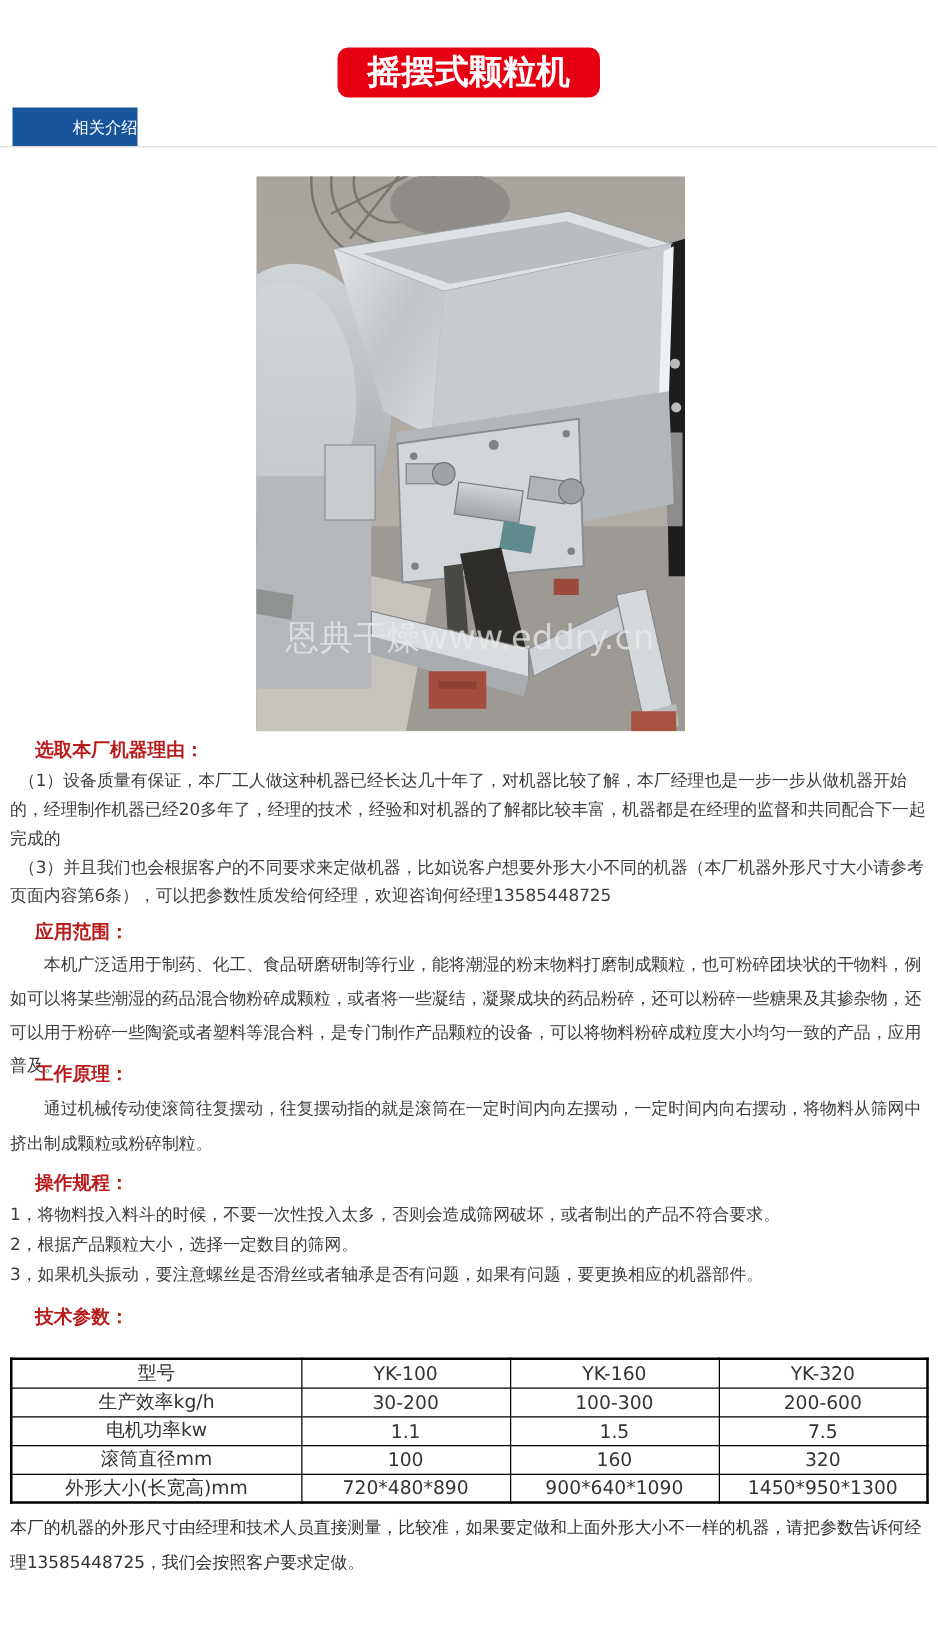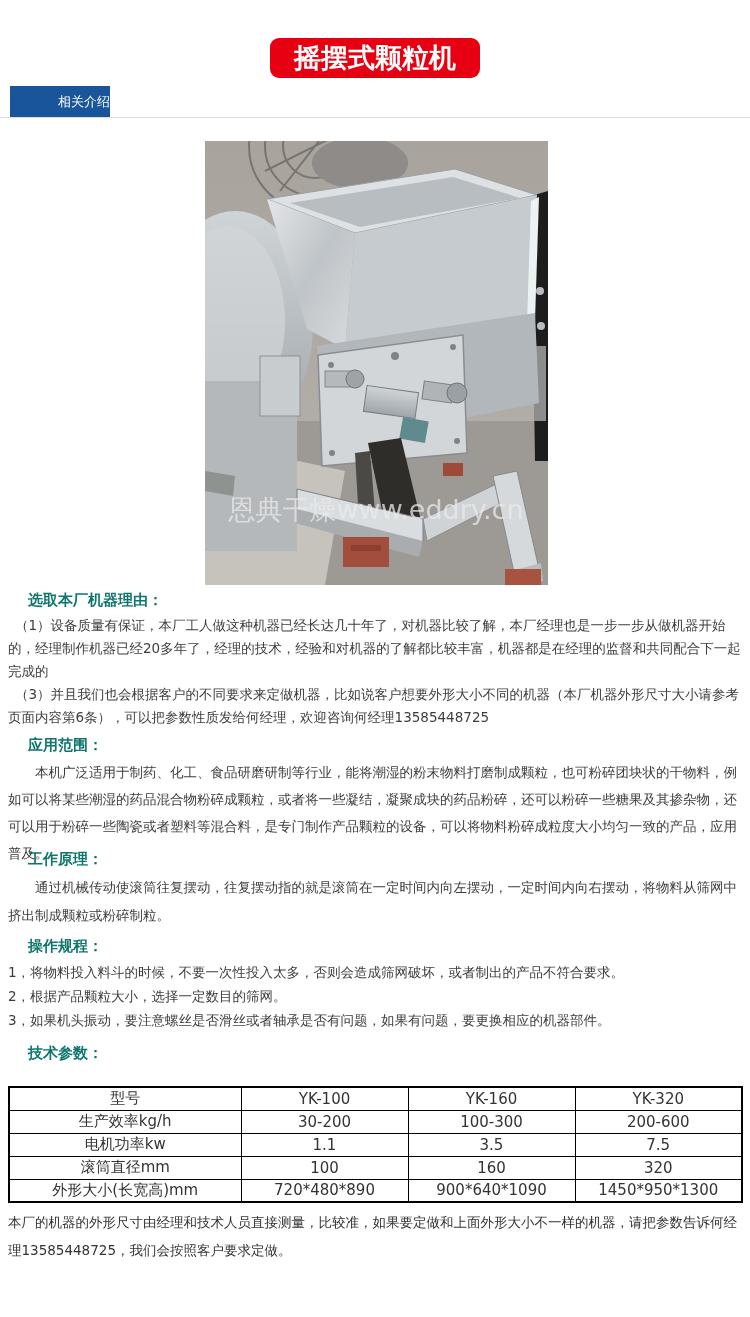--- a/index.html
+++ b/index.html
@@ -16,21 +16,21 @@
     position:absolute; left:10px; top:86px; width:100px; height:31px;
     background:#18559b; color:#ffffff; font-size:13px;
     display:flex; align-items:center; justify-content:flex-end; cursor:pointer;
   }
   .tab-underline { position:absolute; left:0; top:117px; width:750px; height:1px; background:#dcdcdc; }
 
   .photo { position:absolute; left:205px; top:141px; width:343px; height:444px; }
   .photo svg { display:block; }
 
   .section { position:absolute; left:0; width:750px; color:#3d3d3d; }
-  .section h3 { font-size:15px; font-weight:bold; color:#0f766e; margin:0 0 4px 28px; line-height:20px; }
+  .section h3 { font-size:15px; font-weight:bold; color:#b91c1c; margin:0 0 4px 28px; line-height:20px; }
   .section p { font-size:13.5px; margin:0; padding:0 8px; }
   .lh23 p { line-height:23px; }
   .lh27 p { line-height:27px; }
   .lh28 p { line-height:28px; }
   .lh24 p { line-height:24px; }
   .indent p { text-indent:7px; }
   .indent2 p { text-indent:2em; }
 
   #sec1 { top:590px; }
   #sec2 { top:735px; }
@@ -199,21 +199,21 @@
       </tr>
       <tr>
         <td>生产效率kg/h</td>
         <td>30-200</td>
         <td>100-300</td>
         <td>200-600</td>
       </tr>
       <tr>
         <td>电机功率kw</td>
         <td>1.1</td>
-        <td>3.5</td>
+        <td>1.5</td>
         <td>7.5</td>
       </tr>
       <tr>
         <td>滚筒直径mm</td>
         <td>100</td>
         <td>160</td>
         <td>320</td>
       </tr>
       <tr>
         <td>外形大小(长宽高)mm</td>

